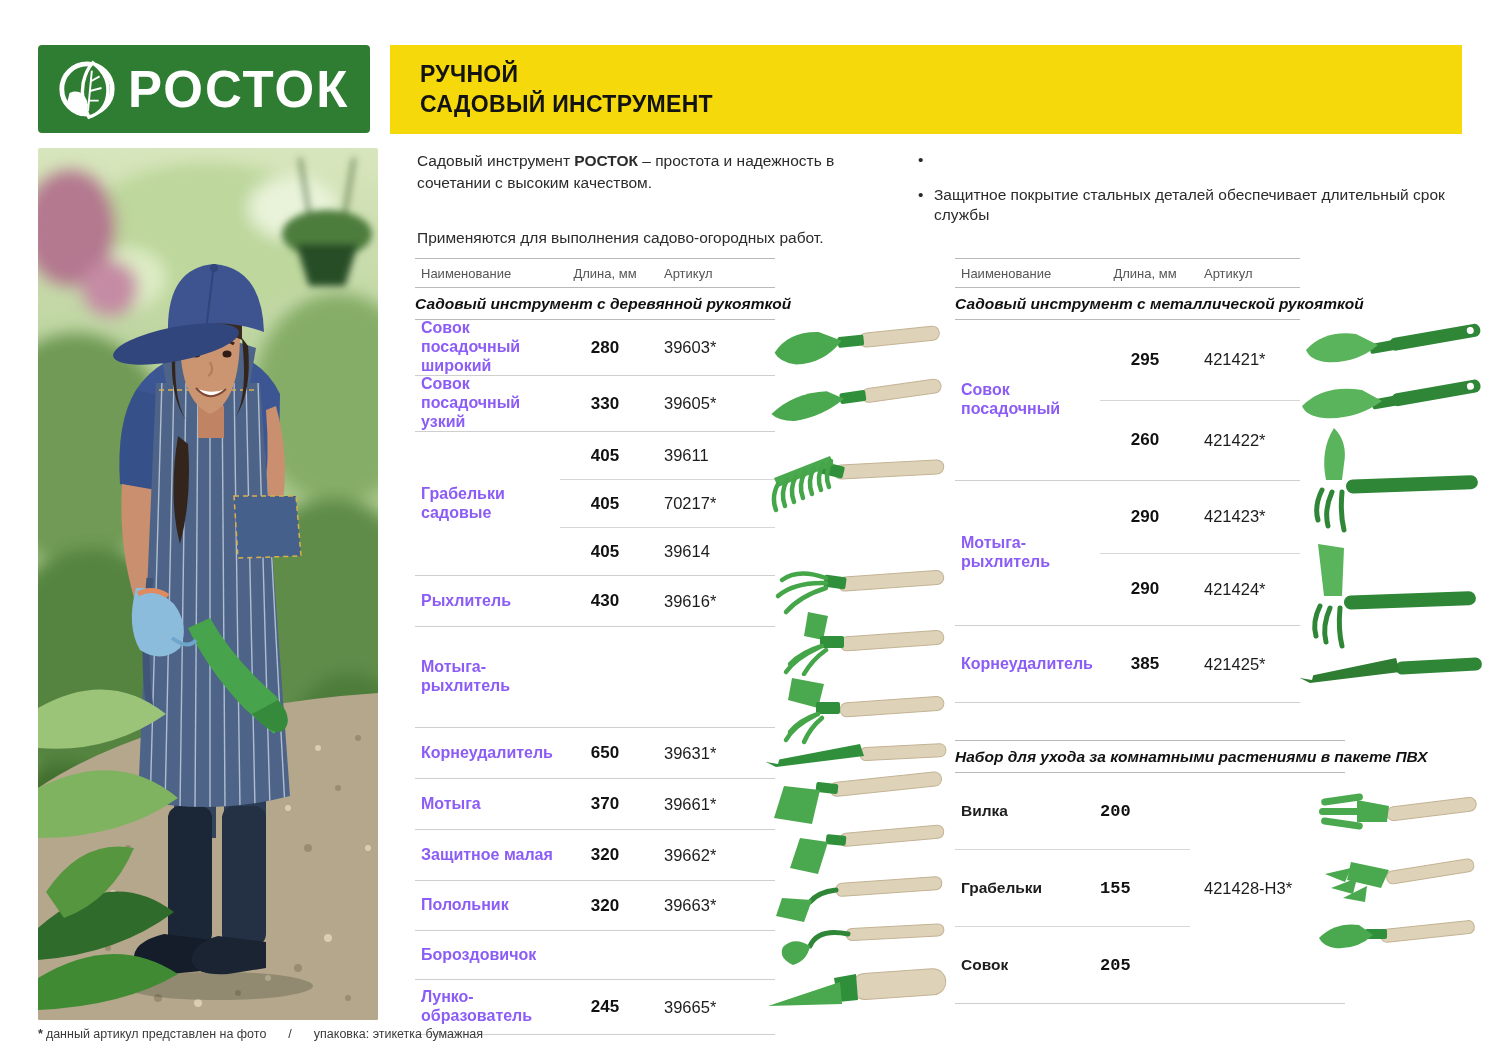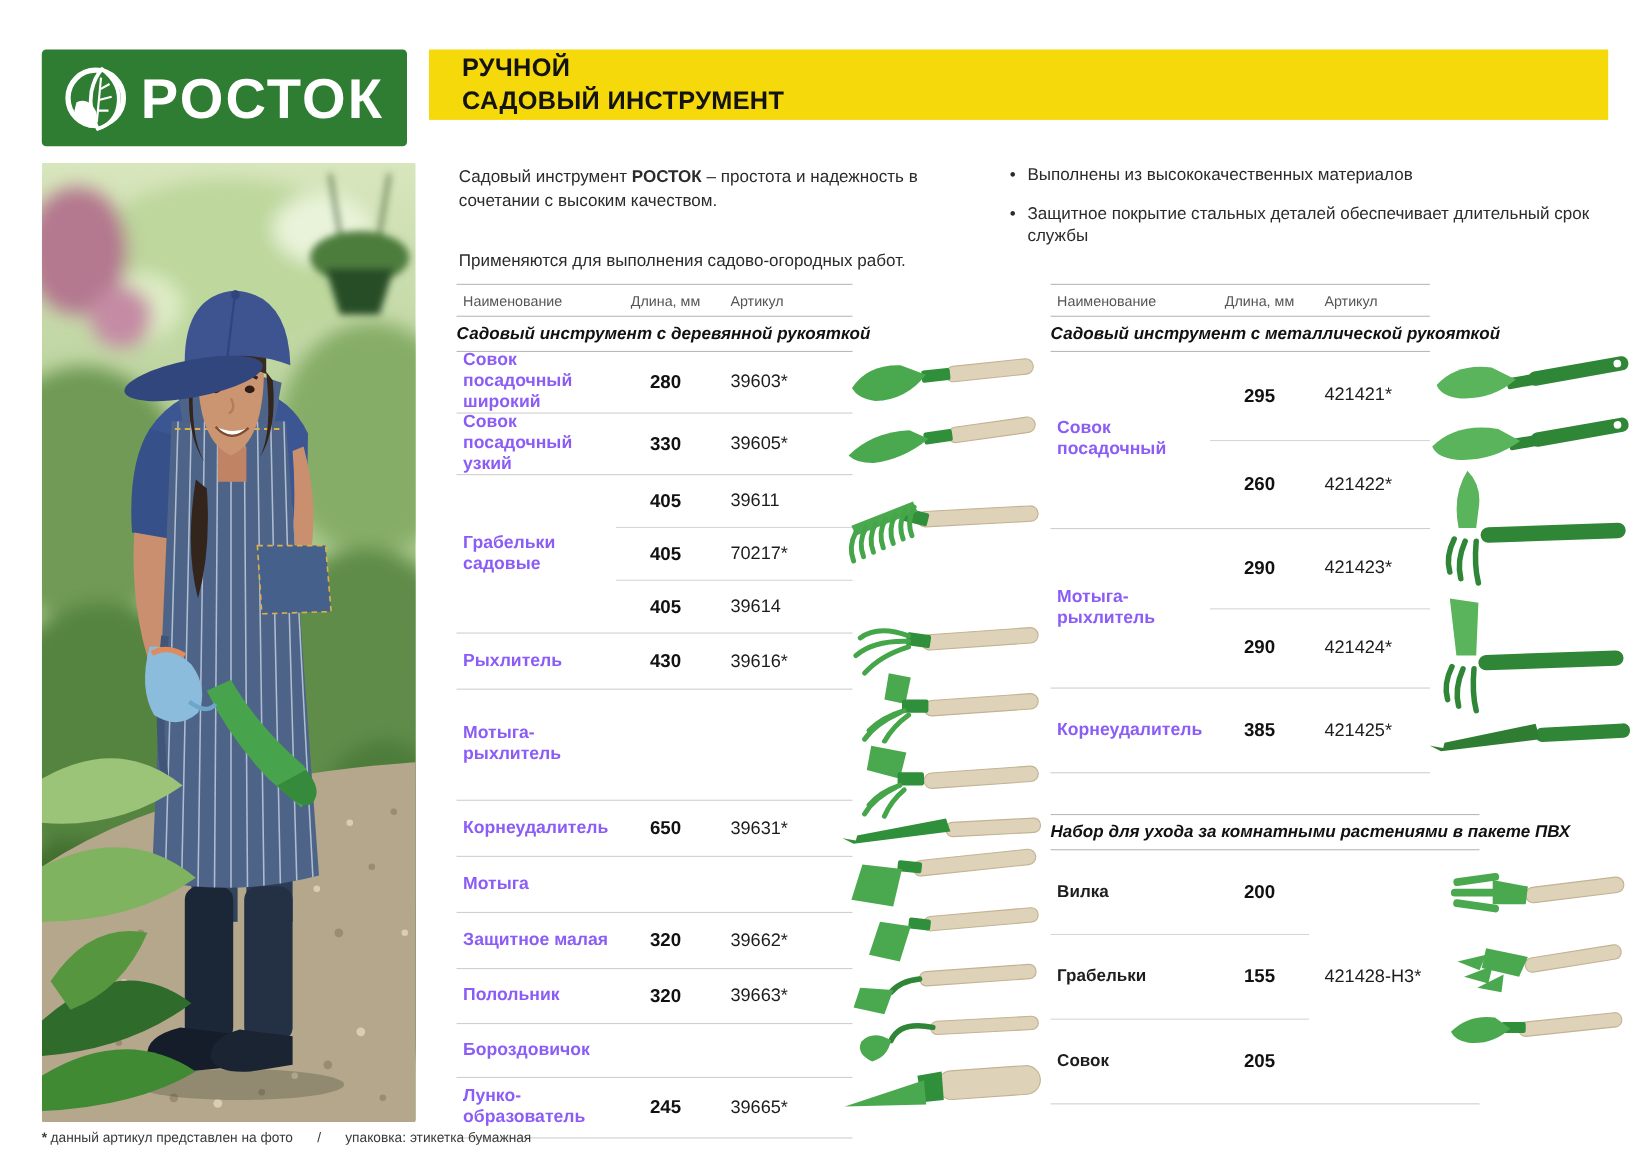--- a/index.html
+++ b/index.html
@@ -3,21 +3,21 @@
 <meta charset="utf-8">
 <style>
   html,body{margin:0;padding:0;background:#fff;}
   .page{position:relative;width:1500px;height:1060px;background:#fff;overflow:hidden;
         font-family:"Liberation Sans","DejaVu Sans",sans-serif;color:#222;}
 
   
   .logo{position:absolute;left:38px;top:45px;width:332px;height:88px;background:#2e7d33;
         border-radius:4px;display:flex;align-items:center;padding-left:18px;box-sizing:border-box;}
   .logo-text{color:#fff;font-size:51px;font-weight:bold;letter-spacing:2px;margin-left:10px;line-height:1;}
-  .banner{position:absolute;left:390px;top:45px;width:1072px;height:64px;background:#f5d90a;
+  .banner{position:absolute;left:390px;top:45px;width:1072px;height:89px;background:#f5d90a;
           display:flex;flex-direction:column;justify-content:center;padding-left:30px;box-sizing:border-box;}
   .banner-line{font-size:23px;font-weight:bold;color:#131313;line-height:1.3;letter-spacing:.3px;}
 
   
   .intro{position:absolute;left:417px;top:150px;width:430px;font-size:15.5px;line-height:1.45;color:#2b2b2b;}
   .usage{position:absolute;left:417px;top:229px;width:460px;font-size:15.5px;color:#2b2b2b;}
   .features{position:absolute;left:918px;top:150px;width:578px;font-size:15.5px;color:#2b2b2b;}
   .feat{display:flex;margin-bottom:15px;line-height:1.3;}
   .feat .dot{width:16px;flex:0 0 16px;}
 
@@ -44,21 +44,21 @@
   .v-art{flex:1;padding-left:14px;font-size:16.5px;color:#1c1c1c;}
 
   
   .pvc{position:absolute;left:955px;top:740px;width:390px;font-size:16px;}
   .pvc .section{border-top:1px solid #b9b9b9;}
   .pvc-body{display:flex;border-bottom:1px solid #cfcfcf;}
   .pvc-left{width:235px;display:flex;flex-direction:column;}
   .pvc-row{height:76px;display:flex;align-items:center;}
   .pvc-row + .pvc-row{border-top:1px solid #d6d6d6;}
   .pvc-row .n{width:145px;font-weight:bold;font-size:15.5px;padding-left:6px;box-sizing:border-box;color:#1d1d1d;}
-  .pvc-row .l{width:90px;text-align:center;font-weight:bold;font-size:17px;color:#111;}
+  .pvc-row .l{width:90px;text-align:left;font-weight:bold;font-size:17px;color:#111;font-family:Liberation Mono, monospace;}
   .pvc-art{flex:1;display:flex;align-items:center;padding-left:14px;font-size:16.5px;color:#1c1c1c;}
 
   
   .footnote{position:absolute;left:38px;top:1027px;font-size:12.5px;color:#3a3a3a;}
   .footnote .mark{font-weight:bold;margin-right:3px;}
   .footnote .sep{margin:0 22px;}
 
   
   .photo{position:absolute;left:38px;top:148px;width:340px;height:872px;overflow:hidden;border-radius:2px;}
   .photo svg{display:block;}
@@ -247,21 +247,20 @@
   </div>
 
   <div class="intro">
     <span>Садовый инструмент </span><b>РОСТОК</b><span> – простота и надежность в сочетании с высоким качеством.</span>
   </div>
   <div class="usage">Применяются для выполнения садово-огородных работ.</div>
 
   <div class="features">
     <div class="feat">
       <span class="dot">•</span>
-      <span>Выполнены из высококачественных материалов</span>
     </div>
     <div class="feat">
       <span class="dot">•</span>
       <span>Защитное покрытие стальных деталей обеспечивает длительный срок службы</span>
     </div>
   </div>
 
   <div class="tbl tbl-left">
     <div class="thead">
       <span class="c-name">Наименование</span>
@@ -328,20 +327,26 @@
         <div class="gsub">
           <div class="srow">
             <div class="v-len">650</div>
             <div class="v-art">39631*</div>
           </div>
         </div>
       </div>
 
       <div class="tgroup" style="height:50px">
         <div class="gname">Мотыга</div>
+        <div class="gsub">
+          <div class="srow">
+            <div class="v-len">370</div>
+            <div class="v-art">39661*</div>
+          </div>
+        </div>
       </div>
 
       <div class="tgroup" style="height:50px">
         <div class="gname">Защитное малая</div>
         <div class="gsub">
           <div class="srow">
             <div class="v-len">320</div>
             <div class="v-art">39662*</div>
           </div>
         </div>

